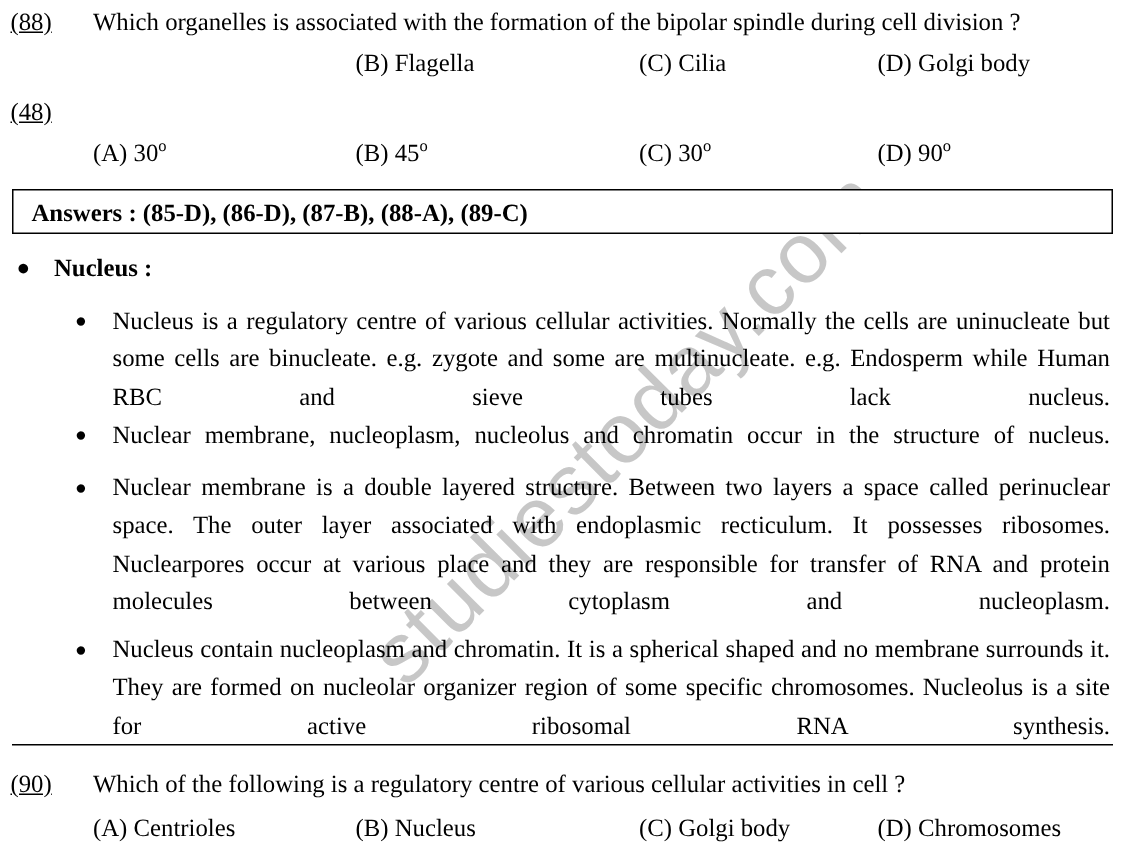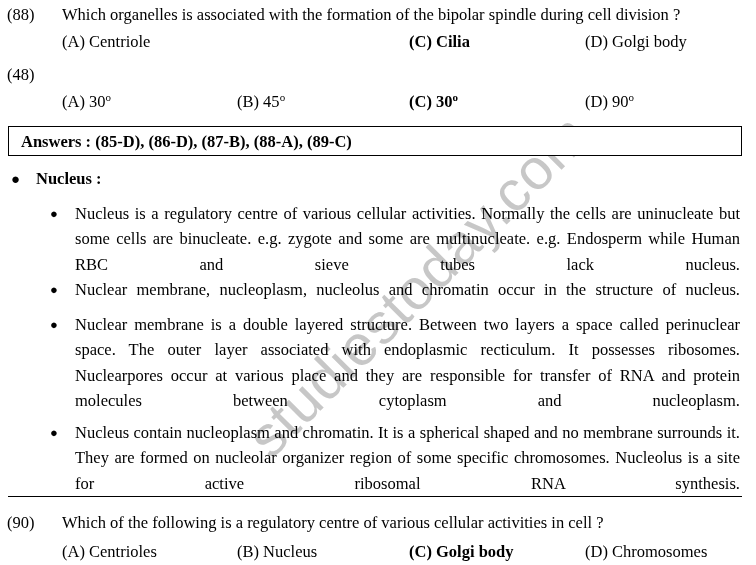--- a/index.html
+++ b/index.html
@@ -57,41 +57,42 @@
     width: 756px;
     height: 26px;
     font-size: 16.5px;
     line-height: 26px;
     white-space: nowrap;
   }
   .qnum {
     position: absolute;
     left: 7px;
     top: 0;
+    text-decoration: underline;
   }
   .qtext {
     position: absolute;
     left: 62px;
     top: 0;
   }
 
   
   .optrow {
     position: absolute;
     left: 0;
     width: 756px;
     height: 26px;
     font-size: 16.5px;
     line-height: 26px;
     white-space: nowrap;
   }
   .opt { position: absolute; top: 0; }
   .opt-a { left: 62px; }
   .opt-b { left: 237px; }
-  .opt-c { left: 409px; font-weight: bold; }
+  .opt-c { left: 426px; }
   .opt-d { left: 585px; }
   .deg {
     font-size: 11px;
     vertical-align: super;
     line-height: 0;
   }
 
   
   .answers-box {
     position: absolute;
@@ -196,21 +197,21 @@
 
   <div class="watermark">studiestoday.com</div>
 
   <div class="content">
 
     <div class="qrow r-q88">
       <span class="qnum">(88)</span>
       <span class="qtext">Which organelles is associated with the formation of the bipolar spindle during cell division ?</span>
     </div>
     <div class="optrow r-q88-opts">
-      <span class="opt opt-a">(A) Centriole</span>
+      <span class="opt opt-b">(B) Flagella</span>
       <span class="opt opt-c">(C) Cilia</span>
       <span class="opt opt-d">(D) Golgi body</span>
     </div>
 
     <div class="qrow r-q89">
       <span class="qnum">(48)</span>
     </div>
     <div class="optrow r-q89-opts">
       <span class="opt opt-a"><span>(A) 30</span><span class="deg">o</span></span>
       <span class="opt opt-b"><span>(B) 45</span><span class="deg">o</span></span>

